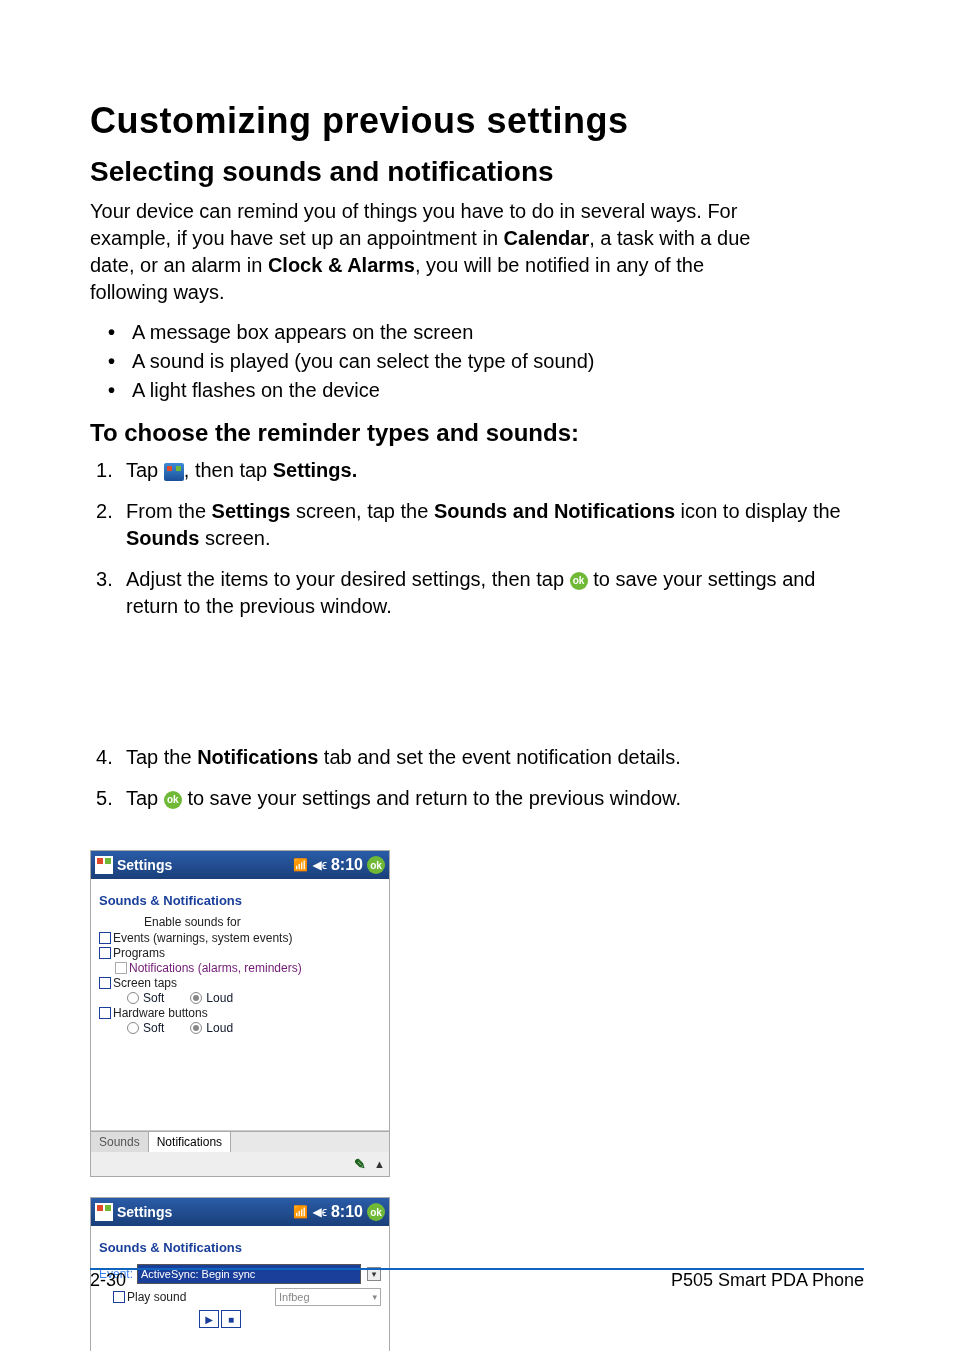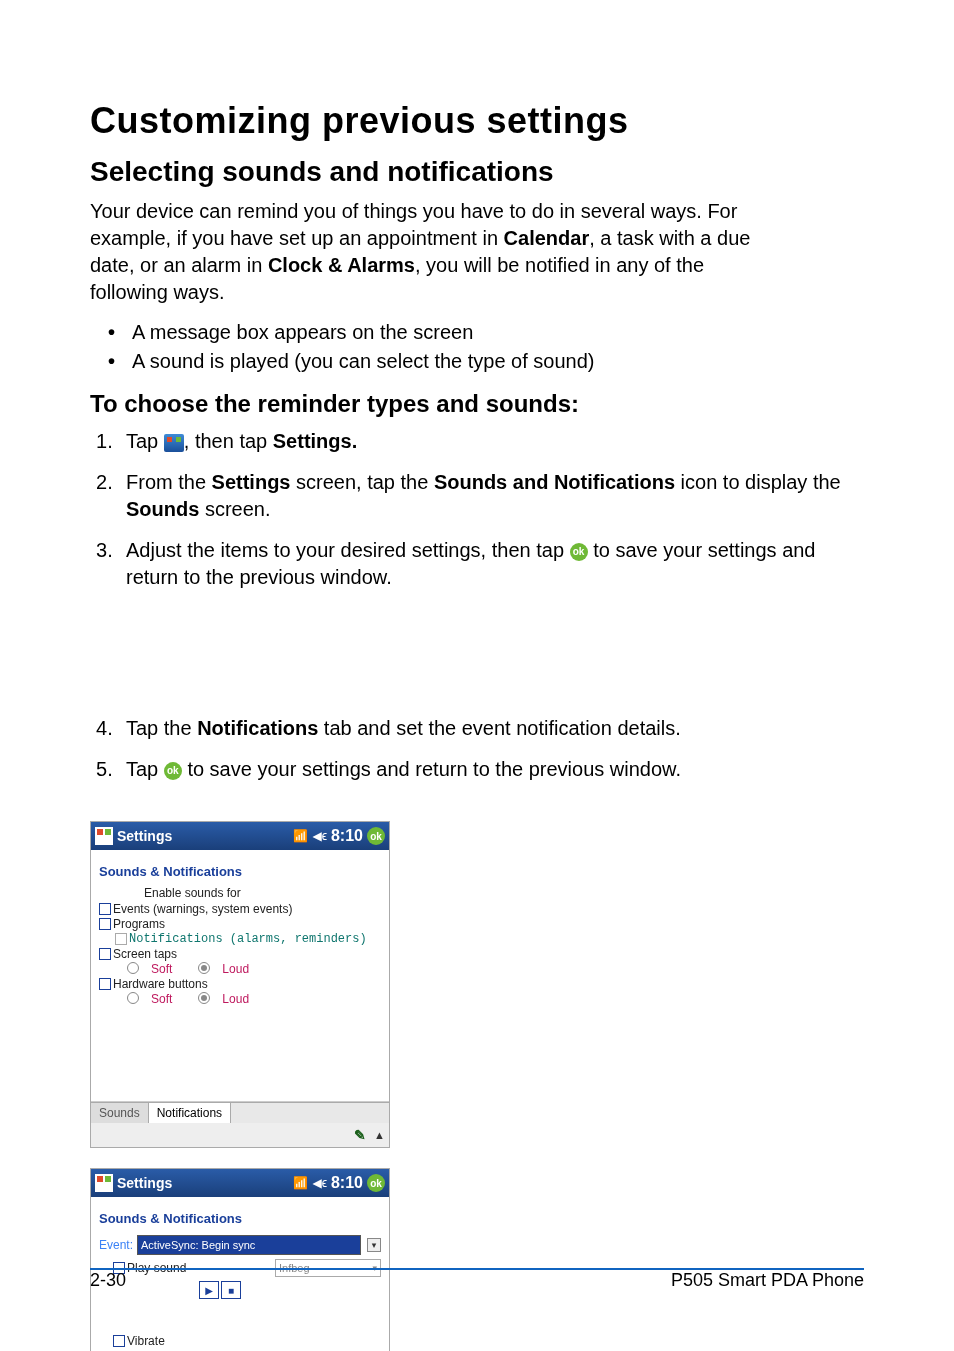--- a/index.html
+++ b/index.html
@@ -141,25 +141,25 @@
     color: #222;
   }
   .pda-sect-label { font-weight: normal; margin: 2px 0; padding-left: 45px; }
   .chk { display: flex; align-items: center; gap: 2px; margin: 1px 0; }
   .chk .box {
     width: 12px; height: 12px;
     border: 1px solid #1a3f9a;
     background: #fff;
     flex-shrink: 0;
   }
-  .chk.disabled { color: #0f766e; font-family: Liberation Mono, monospace; }
+  .chk.disabled { color: #701a75; }
   .chk.disabled .box { border-color: #aaa; }
   .chk .indent { width: 14px; display: inline-block; }
   .radio-row { display: flex; gap: 26px; margin-left: 28px; margin-top: 1px; }
-  .radio { display: flex; gap: 12px; color: #be185d; }
+  .radio { display: flex; align-items: center; gap: 4px; color: #0f172a; }
   .radio .circ { width: 12px; height: 12px; border: 1px solid #888; border-radius: 50%; position: relative; }
   .radio.selected .circ::after { content:""; position:absolute; inset:2px; background:#888; border-radius:50%; }
 
   .pda-tabs {
     display: flex;
     background: #e8e8e8;
     border-top: 1px solid #aaa;
   }
   .pda-tab {
     padding: 3px 8px;
@@ -223,20 +223,21 @@
 
 <h2>Selecting sounds and notifications</h2>
 
 <p class="intro">
   <span>Your device can remind you of things you have to do in several ways. For example, if you have set up an appointment in </span><span class="bold">Calendar</span><span>, a task with a due date, or an alarm in </span><span class="bold">Clock &amp; Alarms</span><span>, you will be notified in any of the following ways.</span>
 </p>
 
 <ul class="bullets">
   <li>A message box appears on the screen</li>
   <li>A sound is played (you can select the type of sound)</li>
+  <li>A light flashes on the device</li>
 </ul>
 
 <h3>To choose the reminder types and sounds:</h3>
 
 <div class="columns">
   <div class="left">
     <ol class="steps">
       <li>
         <span>Tap </span>
         <span class="start-badge"></span><span>, then tap </span><span class="bold">Settings.</span>

